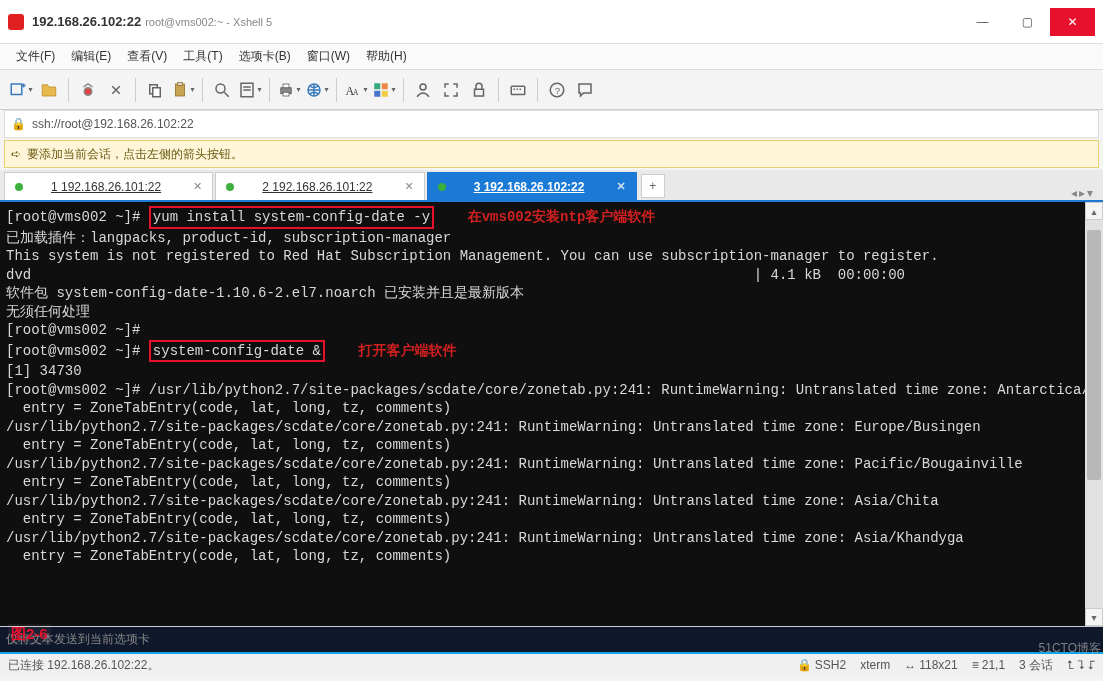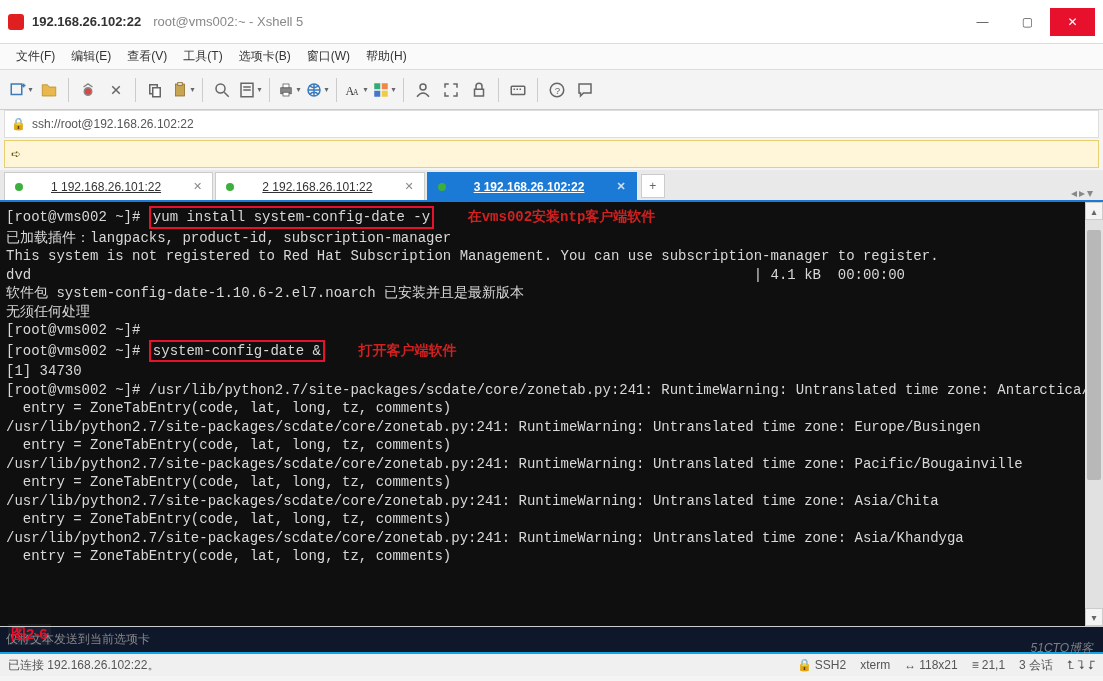--- a/index.html
+++ b/index.html
@@ -1,21 +1,21 @@
 <!DOCTYPE html>
 <html><head>
 <meta charset="utf-8">
 <style>
 * { margin: 0; padding: 0; box-sizing: border-box; }
 body { font-family: "Microsoft YaHei", Arial, sans-serif; font-size: 12px; background: #f4f4f4; width: 1103px; height: 681px; overflow: hidden; position: relative; }
 
 .title-bar { height: 44px; background: #fff; display: flex; align-items: center; padding: 0 8px; border-bottom: 1px solid #ddd; }
 .title-icon { width: 16px; height: 16px; background: #e02020; border-radius: 3px; margin-right: 8px; }
 .title-main { font-weight: bold; color: #333; font-size: 13px; }
-.title-sub { color: #888; margin-left: 12px; font-size: 13px; }
+.title-sub { color: #888; margin-left: 4px; font-size: 11px; }
 .window-controls { margin-left: auto; display: flex; }
 .win-btn { width: 45px; height: 28px; display: flex; align-items: center; justify-content: center; color: #555; }
 .win-btn.close { background: #e8112d; color: #fff; }
 
 .menu-bar { height: 26px; background: #fafafa; display: flex; align-items: flex-end; padding: 0 8px; border-bottom: 1px solid #ddd; }
 .menu-item { padding: 4px 8px; color: #333; cursor: default; }
 
 .tool-bar { height: 40px; background: #f4f4f4; display: flex; align-items: center; padding: 0 8px; gap: 2px; border-bottom: 1px solid #ccc; }
 .tool-btn { width: 26px; height: 26px; display: flex; align-items: center; justify-content: center; color: #444; font-size: 16px; position: relative; }
 .tool-btn svg { width: 18px; height: 18px; }
@@ -47,21 +47,21 @@
 .hl1 { border: 2px solid #e8112d; display: inline-block; padding: 0 2px; }
 .ann1 { color: #d02020; font-weight: bold; }
 .ann2 { color: #d02020; font-weight: bold; }
 .fig-label { position: absolute; left: 8px; bottom: 36px; color: #e8112d; font-weight: bold; font-size: 15px; background: rgba(255,255,255,0.05); padding: 1px 3px;}
 
 .input-bar { height: 26px; background: #0f172a; border-top: 1px solid #ccc; display: flex; align-items: center; padding: 0 6px; color: #888; font-size: 12px;}
 
 .status-bar { height: 24px; background: #f0f0f0; border-top: 2px solid #0ea5e9; display: flex; align-items: center; padding: 0 8px; color: #555; font-size: 12px; }
 .status-right { margin-left: auto; display: flex; gap: 14px; align-items: center;}
 .status-right span{ display:flex; align-items:center; gap:3px;}
-.watermark { position: absolute; right: 10px; bottom: 24px; color: #aaa; font-size: 12px; opacity: .7; font-style: italic; }
+.watermark { position: absolute; right: 2px; bottom: 24px; color: #aaa; font-size: 12px; opacity: .7; }
 .underline { text-decoration: underline; }
 </style>
 </head>
 <body>
 
 <div class="title-bar">
   <div class="title-icon"></div>
   <span class="title-main">192.168.26.102:22</span>
   <span class="title-sub">root@vms002:~ - Xshell 5</span>
   <div class="window-controls">
@@ -210,20 +210,21 @@
     </div>
 </div>
 
 <div class="address-bar">
   <span class="lock">🔒</span>
   <span>ssh://root@192.168.26.102:22</span>
 </div>
 
 <div class="hint-bar">
   <span class="arrow">➪</span>
+  <span>要添加当前会话，点击左侧的箭头按钮。</span>
 </div>
 
 <div class="tab-bar">
   <div class="tab">
       <span class="dot"></span>
       <span class="underline">1 192.168.26.101:22</span>
       <span class="close-x">✕</span>
     </div>
   <div class="tab">
       <span class="dot"></span>

